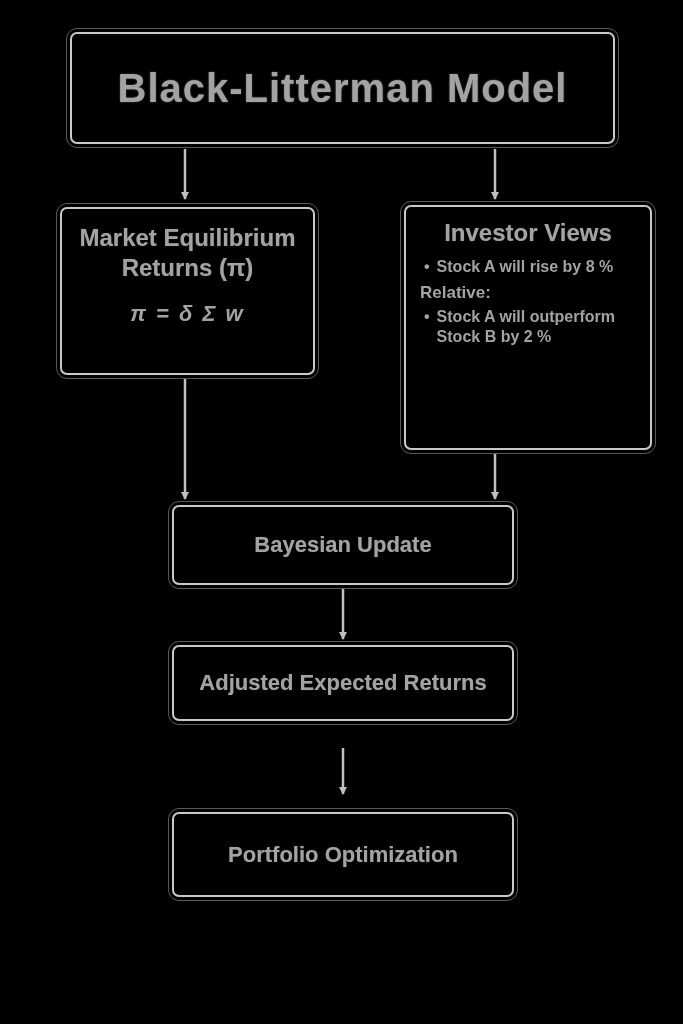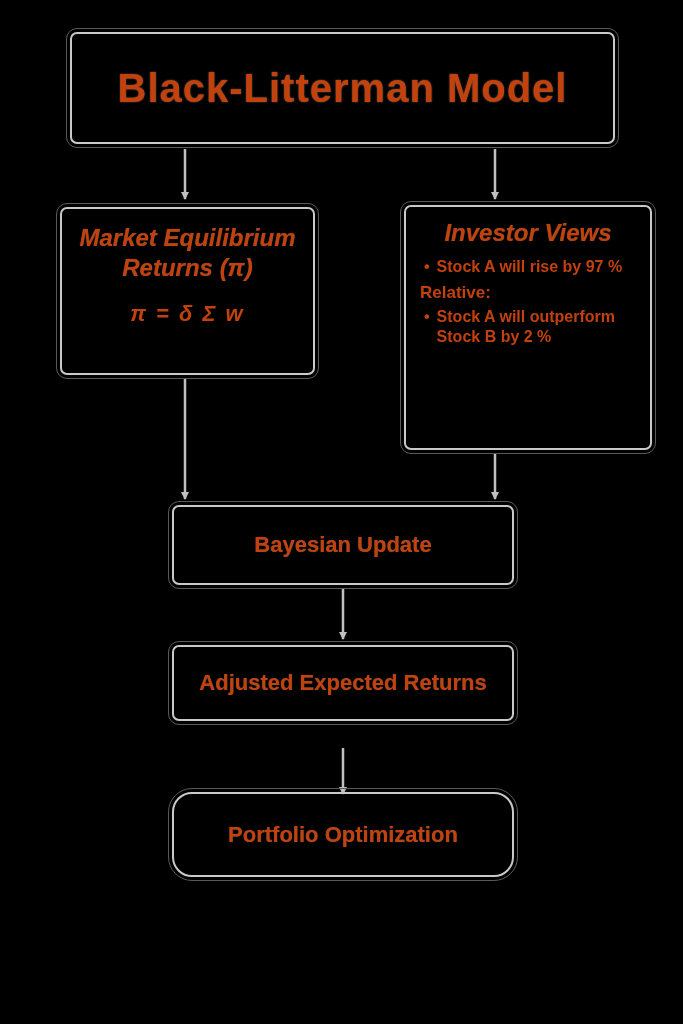--- a/index.html
+++ b/index.html
@@ -17,39 +17,38 @@
     color: #e6e6e6;
   }
   .node {
     position: absolute;
     border: 2px solid #c9c9c9;
     border-radius: 7px;
     outline: 1px solid #5a5a5a;
     outline-offset: 3px;
     box-sizing: border-box;
     background: rgba(0,0,0,0.4);
-    color: #c2410c;
+    color: #a3a3a3;
   }
   .center-flex {
     display: flex;
     align-items: center;
     justify-content: center;
     text-align: center;
   }
   .node-title-xl {
     font-size: 40px;
     font-weight: bold;
     letter-spacing: 1px;
     text-shadow: 0 0 2px rgba(255,255,255,0.35);
   }
   .node-title-lg {
     font-size: 24px;
     font-weight: bold;
     text-shadow: 0 0 1px rgba(255,255,255,0.3);
-    font-style: italic;
   }
   .node-title-md {
     font-size: 22px;
     font-weight: bold;
     text-shadow: 0 0 1px rgba(255,255,255,0.3);
   }
   #title-box { left: 70px; top: 32px; width: 545px; height: 112px; }
   #market-box { left: 60px; top: 207px; width: 255px; height: 168px; padding: 14px 12px; }
   #market-box .box-title { text-align: center; line-height: 1.25; }
   #market-box .formula {
@@ -71,21 +70,21 @@
     display: flex;
     font-size: 16px;
     font-weight: bold;
     line-height: 1.25;
     margin-top: 4px;
     padding-left: 4px;
   }
   .views-item .bullet { margin-right: 7px; }
   #bayesian-box { left: 172px; top: 505px; width: 342px; height: 80px; }
   #adjusted-box { left: 172px; top: 645px; width: 342px; height: 76px; padding: 8px; line-height: 1.3; }
-  #portfolio-box { left: 172px; top: 792px; width: 342px; height: 85px; border-radius: 20px; }
+  #portfolio-box { left: 172px; top: 812px; width: 342px; height: 85px; }
   #arrow-layer {
     position: absolute;
     left: 0; top: 0;
     width: 683px; height: 1024px;
     pointer-events: none;
   }
 </style>
 </head>
 <body>
 
@@ -111,21 +110,21 @@
 
   <div id="market-box" class="node">
     <div class="box-title node-title-lg">Market Equilibrium Returns (π)</div>
     <div class="formula">π = δ Σ w</div>
   </div>
 
   <div id="views-box" class="node">
     <div class="box-title node-title-lg">Investor Views</div>
     <div class="views-item">
       <span class="bullet">•</span>
-      <span>Stock A will rise by 97 %</span>
+      <span>Stock A will rise by 8 %</span>
     </div>
     <div class="views-section-label">Relative:</div>
     <div class="views-item">
       <span class="bullet">•</span>
       <span>Stock A will outperform Stock B by 2 %</span>
     </div>
   </div>
 
   <div id="bayesian-box" class="node center-flex">
     <span class="node-title-md">Bayesian Update</span>

